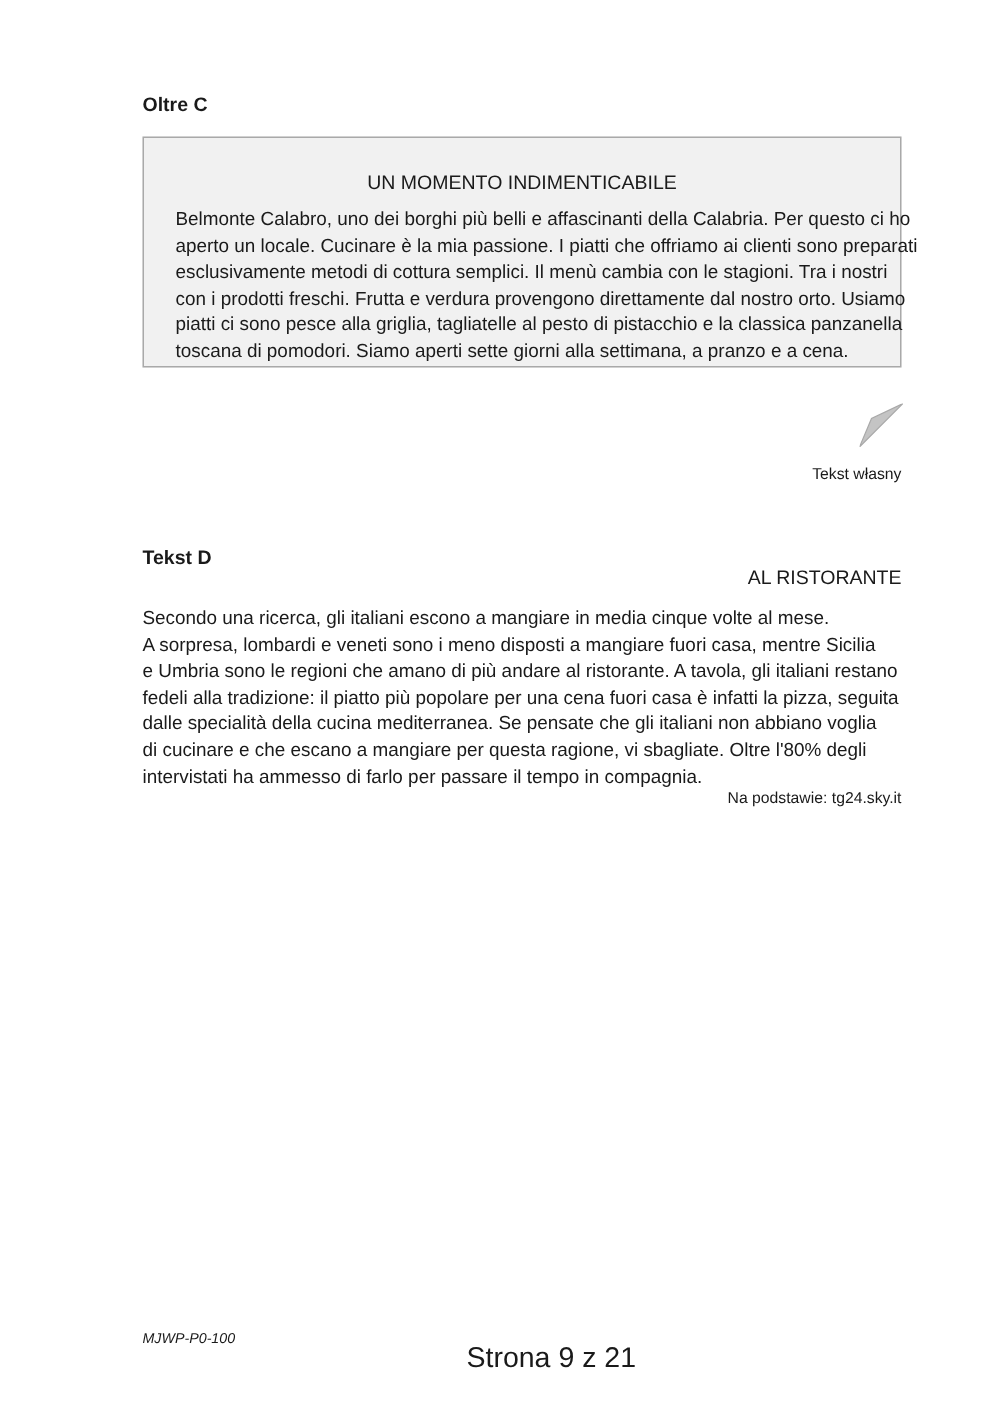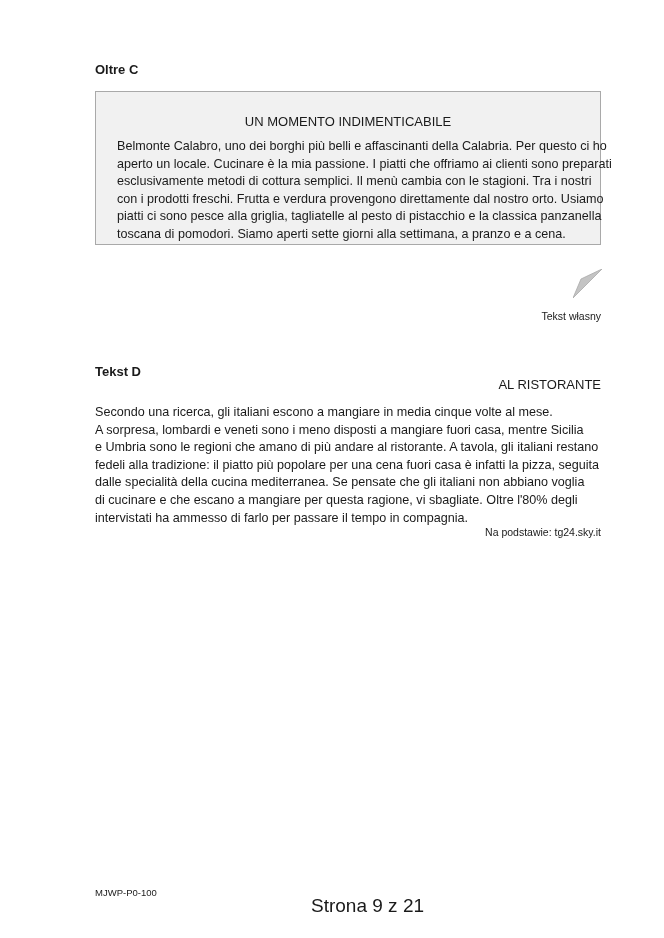--- a/index.html
+++ b/index.html
@@ -62,14 +62,14 @@
   <span class="line">A sorpresa, lombardi e veneti sono i meno disposti a mangiare fuori casa, mentre Sicilia</span>
   <span class="line">e Umbria sono le regioni che amano di più andare al ristorante. A tavola, gli italiani restano</span>
   <span class="line">fedeli alla tradizione: il piatto più popolare per una cena fuori casa è infatti la pizza, seguita</span>
   <span class="line">dalle specialità della cucina mediterranea. Se pensate che gli italiani non abbiano voglia</span>
   <span class="line">di cucinare e che escano a mangiare per questa ragione, vi sbagliate. Oltre l'80% degli</span>
   <span class="line">intervistati ha ammesso di farlo per passare il tempo in compagnia.</span>
 </div>
 
 <div class="abs source" style="right:63px; top:526px;">Na podstawie: tg24.sky.it</div>
 
-<div class="abs footer-code" style="left:95px; top:887px;">MJWP-P0-100</div>
+<div class="abs footer-code" style="left:95px; top:887px;font-style:italic;">MJWP-P0-100</div>
 <div class="abs footer-page" style="left:311px; top:883px;">Strona 9 z 21</div>
 
 </body></html>

